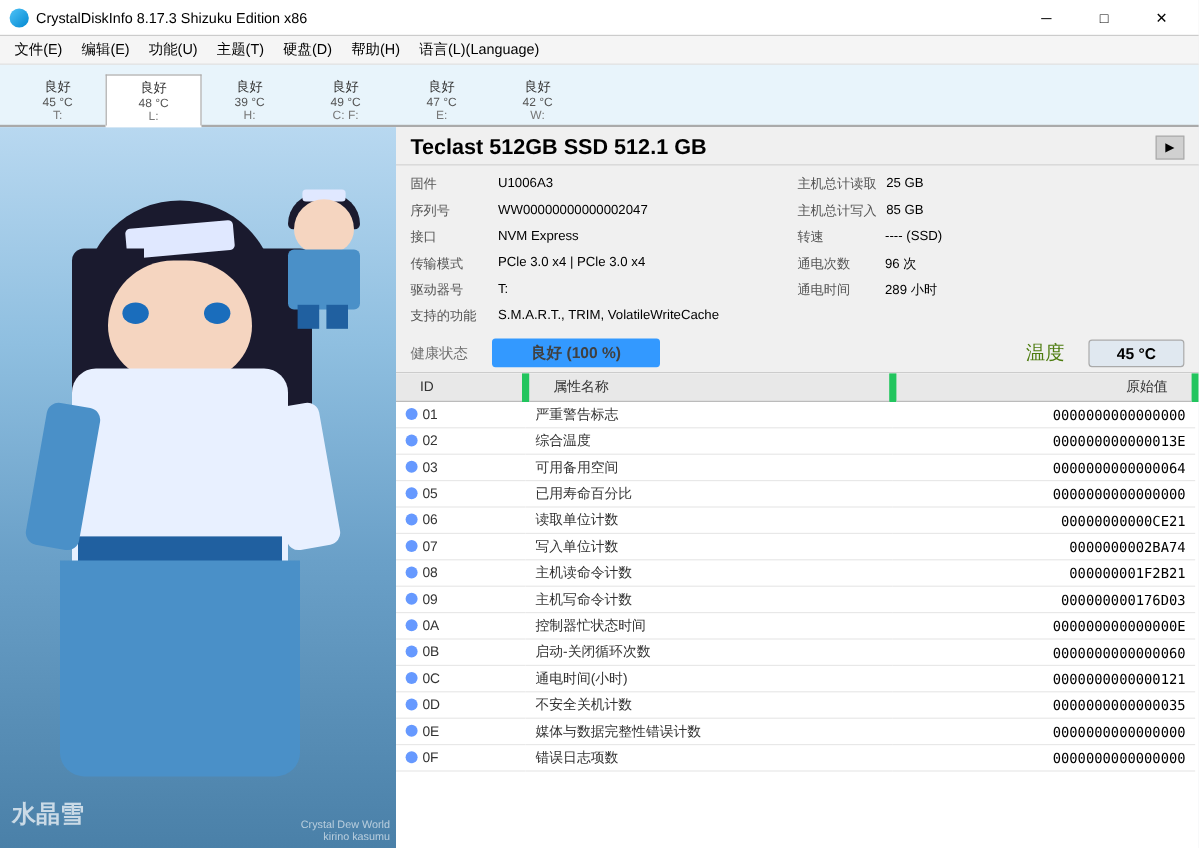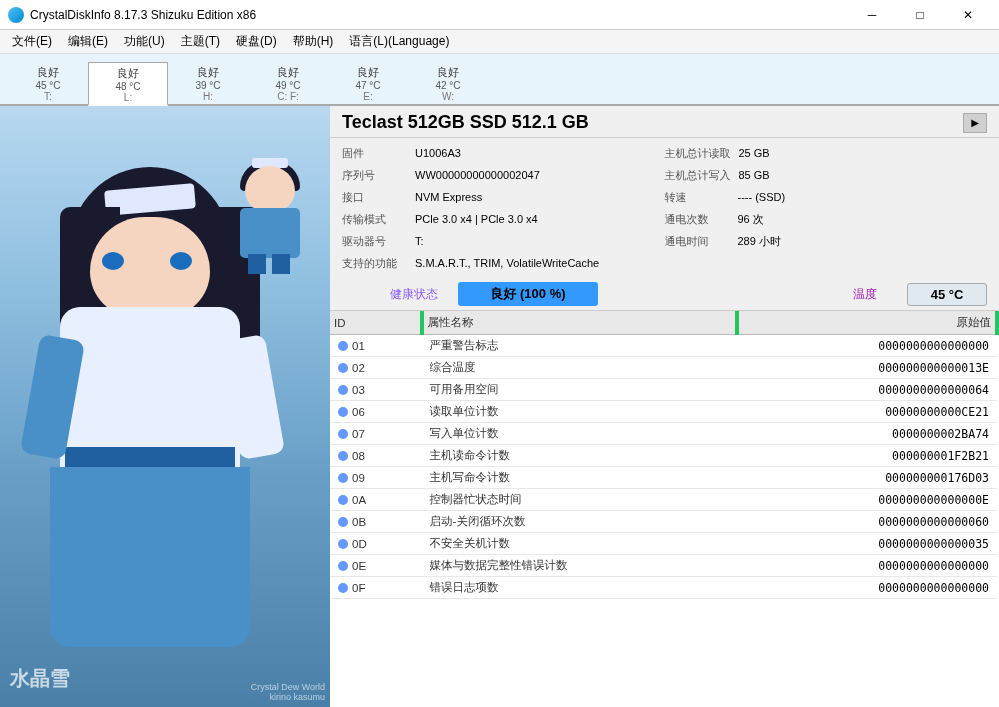--- a/index.html
+++ b/index.html
@@ -401,39 +401,38 @@
     
     .health-bar {
       display: flex;
       align-items: center;
       padding: 4px 12px;
       gap: 16px;
       background: #f0f0f0;
     }
     .health-label {
       font-size: 12px;
-      color: #8b5cf6;
+      color: #737373;
       margin-right: 4px;
-      margin-left: 48px;
     }
     .health-value {
       background: #3399ff;
-      color: #000000;
+      color: #404040;
       padding: 3px 20px;
       font-size: 13px;
       font-weight: bold;
       border-radius: 3px;
       min-width: 140px;
       text-align: center;
     }
     .temp-label {
-      font-size: 12px;
-      color: #a21caf;
+      font-size: 16px;
+      color: #4d7c0f;
       margin-left: auto;
-      margin-right: 14px;
+      margin-right: 4px;
     }
     .temp-value {
       background: #e0e8f0;
       color: #000;
       padding: 3px 16px;
       font-size: 13px;
       font-weight: bold;
       border: 1px solid #aaa;
       border-radius: 3px;
       min-width: 80px;
@@ -451,25 +450,25 @@
     .smart-table {
       width: 100%;
       border-collapse: collapse;
       font-size: 11.5px;
     }
     .smart-table thead tr {
       background: #e8e8e8;
       border-bottom: 1px solid #bbb;
     }
     .smart-table thead th {
-      padding: 4px 4px;
+      padding: 4px 20px;
       text-align: left;
       font-weight: normal;
       color: #333;
-      border-right: 4px solid #22c55e;
+      border-right: 6px solid #22c55e;
     }
     .smart-table thead th:last-child {
       text-align: right;
     }
     .smart-table tbody tr {
       border-bottom: 1px solid #e8e8e8;
     }
     .smart-table tbody td {
       padding: 3px 8px;
       color: #333;
@@ -686,20 +685,25 @@
               <td><span class="row-dot dot-blue"></span>02</td>
               <td>综合温度</td>
               <td>000000000000013E</td>
             </tr>
             <tr>
               <td><span class="row-dot dot-blue"></span>03</td>
               <td>可用备用空间</td>
               <td>0000000000000064</td>
             </tr>
             <tr>
+              <td><span class="row-dot dot-blue"></span>05</td>
+              <td>已用寿命百分比</td>
+              <td>0000000000000000</td>
+            </tr>
+            <tr>
               <td><span class="row-dot dot-blue"></span>06</td>
               <td>读取单位计数</td>
               <td>00000000000CE21</td>
             </tr>
             <tr>
               <td><span class="row-dot dot-blue"></span>07</td>
               <td>写入单位计数</td>
               <td>0000000002BA74</td>
             </tr>
             <tr>
@@ -716,20 +720,25 @@
               <td><span class="row-dot dot-blue"></span>0A</td>
               <td>控制器忙状态时间</td>
               <td>000000000000000E</td>
             </tr>
             <tr>
               <td><span class="row-dot dot-blue"></span>0B</td>
               <td>启动-关闭循环次数</td>
               <td>0000000000000060</td>
             </tr>
             <tr>
+              <td><span class="row-dot dot-blue"></span>0C</td>
+              <td>通电时间(小时)</td>
+              <td>0000000000000121</td>
+            </tr>
+            <tr>
               <td><span class="row-dot dot-blue"></span>0D</td>
               <td>不安全关机计数</td>
               <td>0000000000000035</td>
             </tr>
             <tr>
               <td><span class="row-dot dot-blue"></span>0E</td>
               <td>媒体与数据完整性错误计数</td>
               <td>0000000000000000</td>
             </tr>
             <tr>

